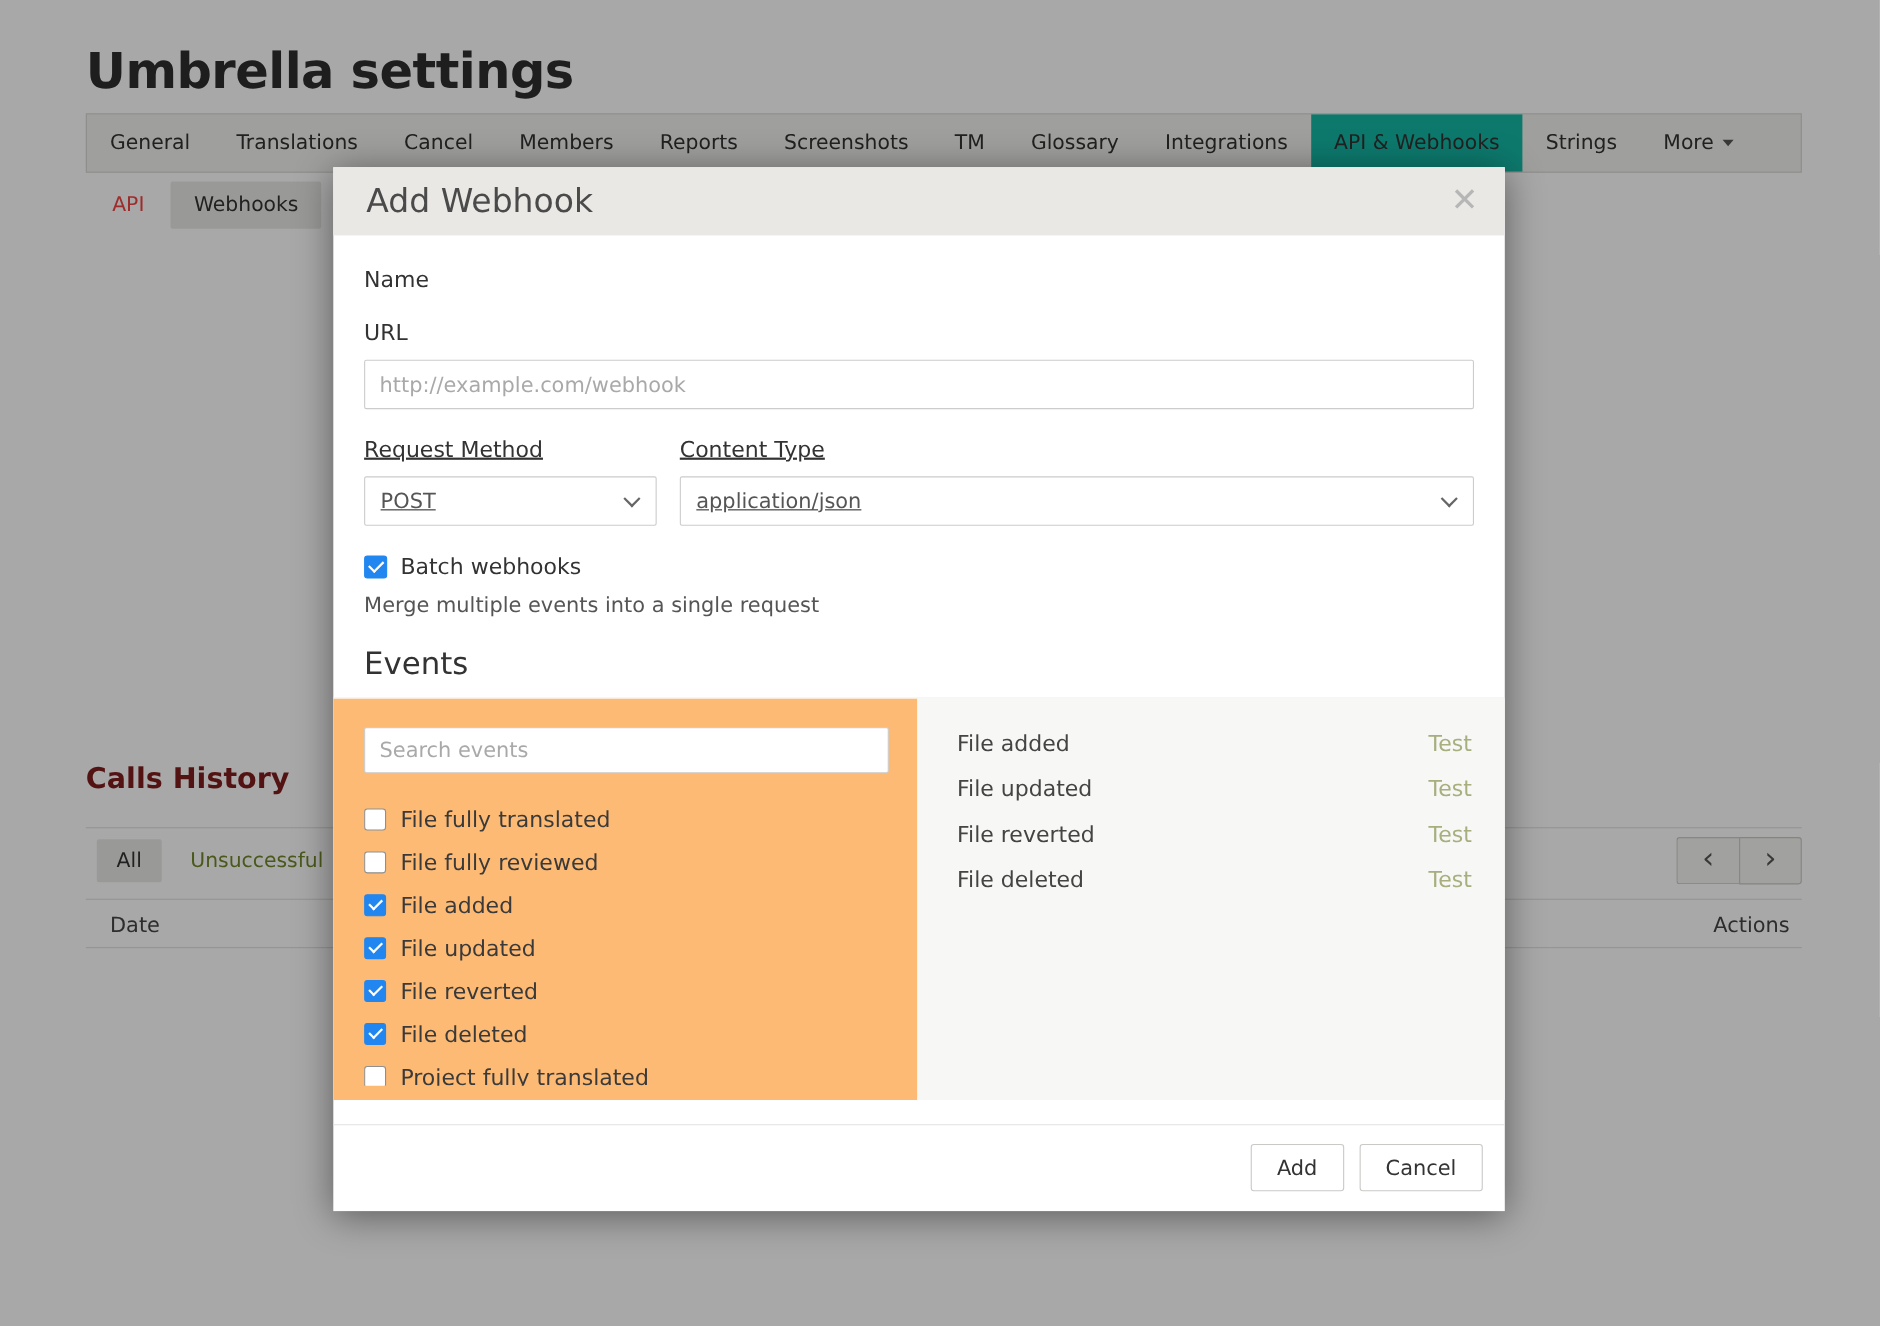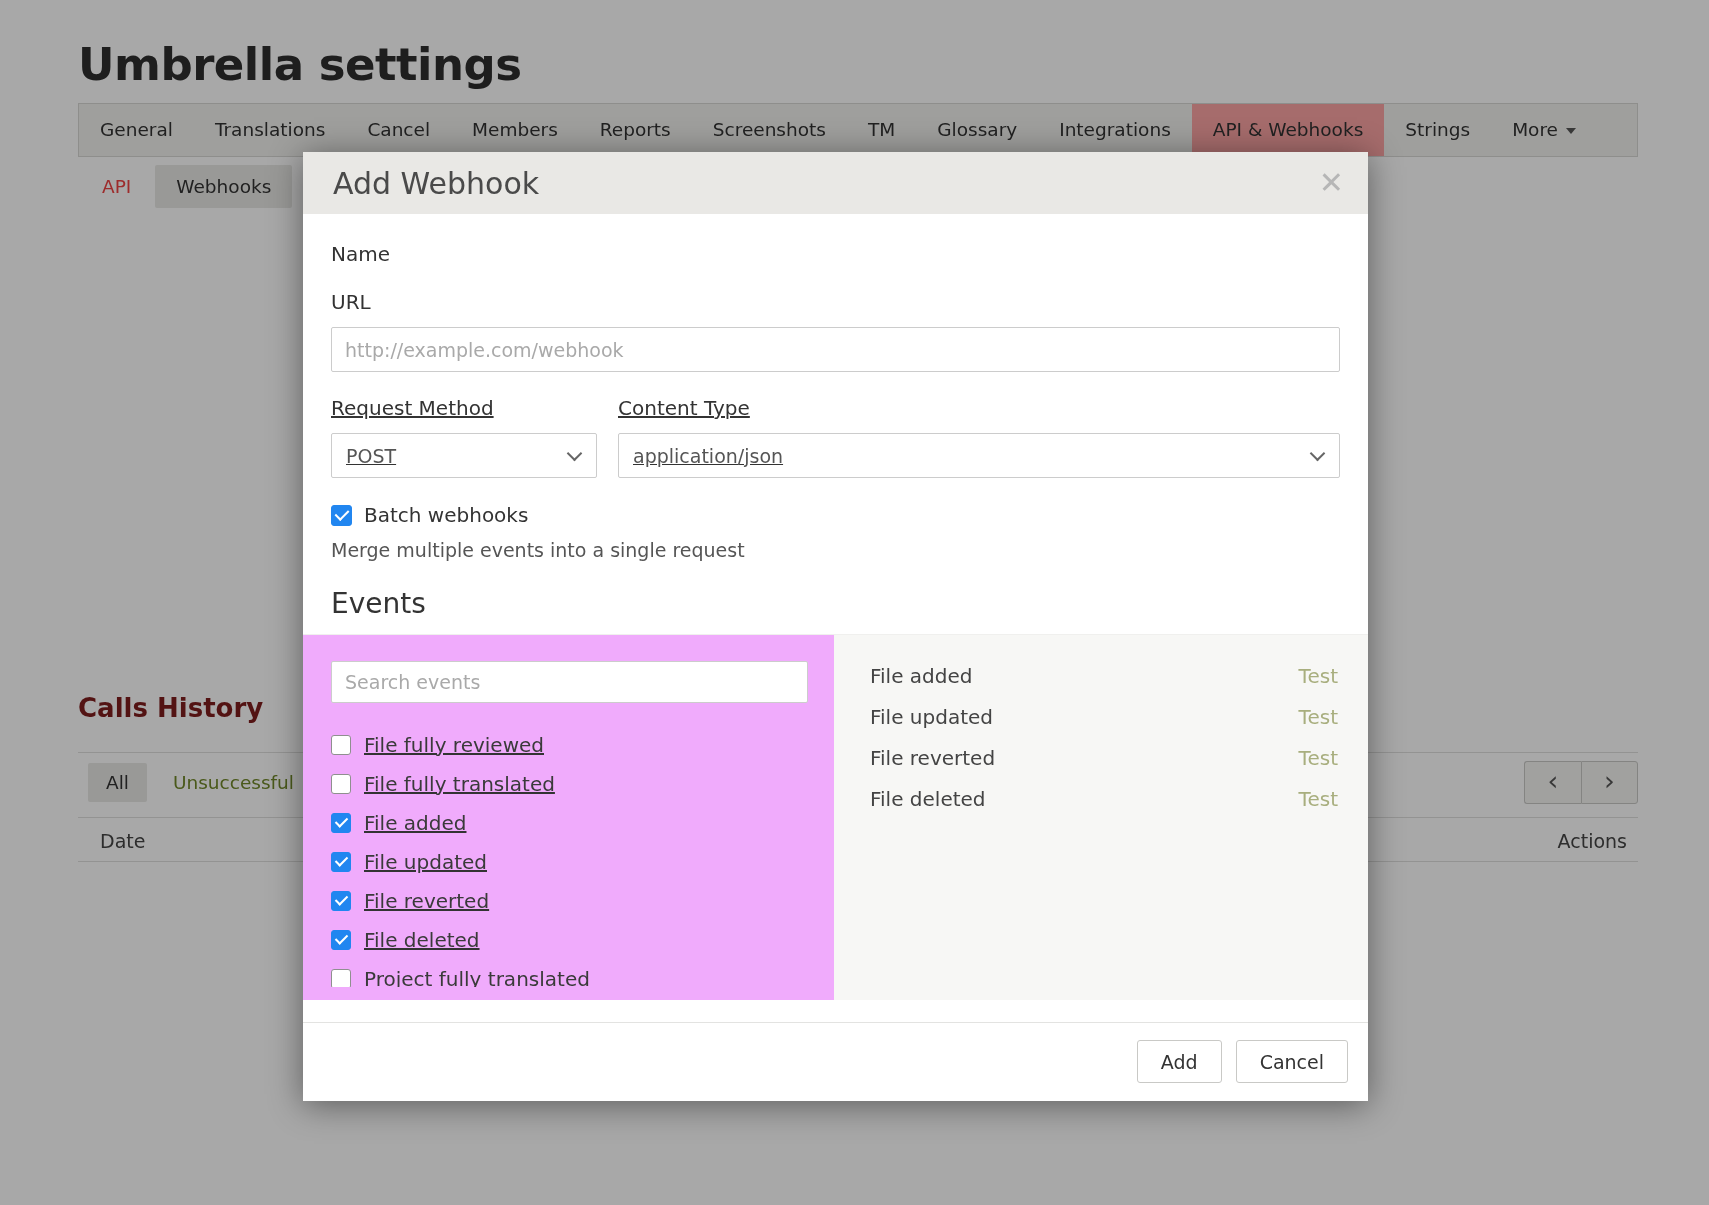--- a/index.html
+++ b/index.html
@@ -7,21 +7,21 @@
   body {
     position:relative; overflow:hidden; background:#fff;
     font-family:"DejaVu Sans","Liberation Sans",sans-serif; color:#333;
   }
 
   
   .page-title { position:absolute; left:78px; top:6px; font-size:45px; font-weight:bold; color:#2e2e2e; letter-spacing:-0.5px;margin-top:32px; }
 
   .tabbar { position:absolute; left:78px; right:71px; top:103px; height:54px; background:#f2f2ef; border:1px solid #d8d8d5; display:flex; align-items:stretch; }
   .tab { padding:0 21px; line-height:52px; font-size:18.5px; color:#333; cursor:pointer; white-space:nowrap; }
-  .tab.active { background:#fca5a5; }
+  .tab.active { background:#14b8a6; }
   .caret-down { display:inline-block; width:0; height:0; border-left:5px solid transparent; border-right:5px solid transparent; border-top:6px solid #555; margin-left:8px; vertical-align:2px; }
 
   .subrow { position:absolute; left:88px; top:165px; display:flex; align-items:center; }
   .subtab-api { font-size:18.5px; color:#ef4444; padding:11px 14px; cursor:pointer;text-align:center; }
   .subtab-webhooks { font-size:18.5px; color:#333; padding:11px 21px; background:#e9e9e6; border-radius:2px; margin-left:10px; cursor:pointer; }
 
   .ch-title { position:absolute; left:78px; top:693px; font-size:26px; font-weight:bold; color:#7f1d1d; }
   .hr { position:absolute; left:78px; right:71px; height:1px; background:#e0e0de; }
   .hr1 { top:752px; } .hr2 { top:817px; } .hr3 { top:861px; }
 
@@ -59,21 +59,21 @@
 
   .batch-row { margin-top:25px; display:flex; align-items:center; cursor:pointer; }
   .cb { width:21px; height:21px; border:1px solid #8f8f8f; border-radius:3px; background:#fff; display:inline-flex; align-items:center; justify-content:center; flex:none; }
   .cb.on { background:#2186f0; border-color:#2186f0; }
   .cb.on::after { content:""; width:6px; height:11px; border-right:2.5px solid #fff; border-bottom:2.5px solid #fff; transform:rotate(45deg); margin-top:-3px; }
   .batch-label { margin-left:12px; font-size:20px; color:#333; }
   .help-text { margin-top:12px; font-size:19px; color:#555; }
   .events-label { margin-top:26px; font-size:28px; color:#333; }
 
   .events-panel { display:flex; margin:14px -28px 0; border-top:1px solid #f0f0ee; height:366px; overflow:hidden; }
-  .events-left { width:531px; background:#f0abfc; padding:26px 26px 0 28px;text-decoration:underline; }
+  .events-left { width:531px; background:#fdba74; padding:26px 26px 0 28px; }
   .search-input { width:100%; height:42px; border:1px solid #ccc; border-radius:2px; font-size:19px; color:#555; padding:0 13px; outline:none; font-family:inherit; }
   .search-input::placeholder { color:#a9a9a9; }
   .events-list { margin-top:22px; height:262px; overflow:hidden; }
   .event-row { display:flex; align-items:center; height:39px; cursor:pointer; }
   .event-row .cb { width:20px; height:20px; }
   .event-row .cb.on::after { width:5px; height:10px; }
   .event-label { margin-left:13px; font-size:20px; color:#3a3a3a; }
   .events-right { flex:1; background:#f7f7f5; padding:20px 30px 0 36px; }
   .sel-row { display:flex; align-items:center; justify-content:space-between; height:41px; }
   .sel-name { font-size:20px; color:#444; }
@@ -172,25 +172,25 @@
     <div class="help-text">Merge multiple events into a single request</div>
 
     <div class="events-label">Events</div>
 
     <div class="events-panel">
       <div class="events-left">
         <input class="search-input" type="text" placeholder="Search events" style="">
         <div class="events-list">
           <div class="event-row">
             <span class="cb"></span>
+            <span class="event-label">File fully translated</span>
+          </div>
+          <div class="event-row">
+            <span class="cb"></span>
             <span class="event-label">File fully reviewed</span>
-          </div>
-          <div class="event-row">
-            <span class="cb"></span>
-            <span class="event-label">File fully translated</span>
           </div>
           <div class="event-row">
             <span class="cb on"></span>
             <span class="event-label">File added</span>
           </div>
           <div class="event-row">
             <span class="cb on"></span>
             <span class="event-label">File updated</span>
           </div>
           <div class="event-row">

